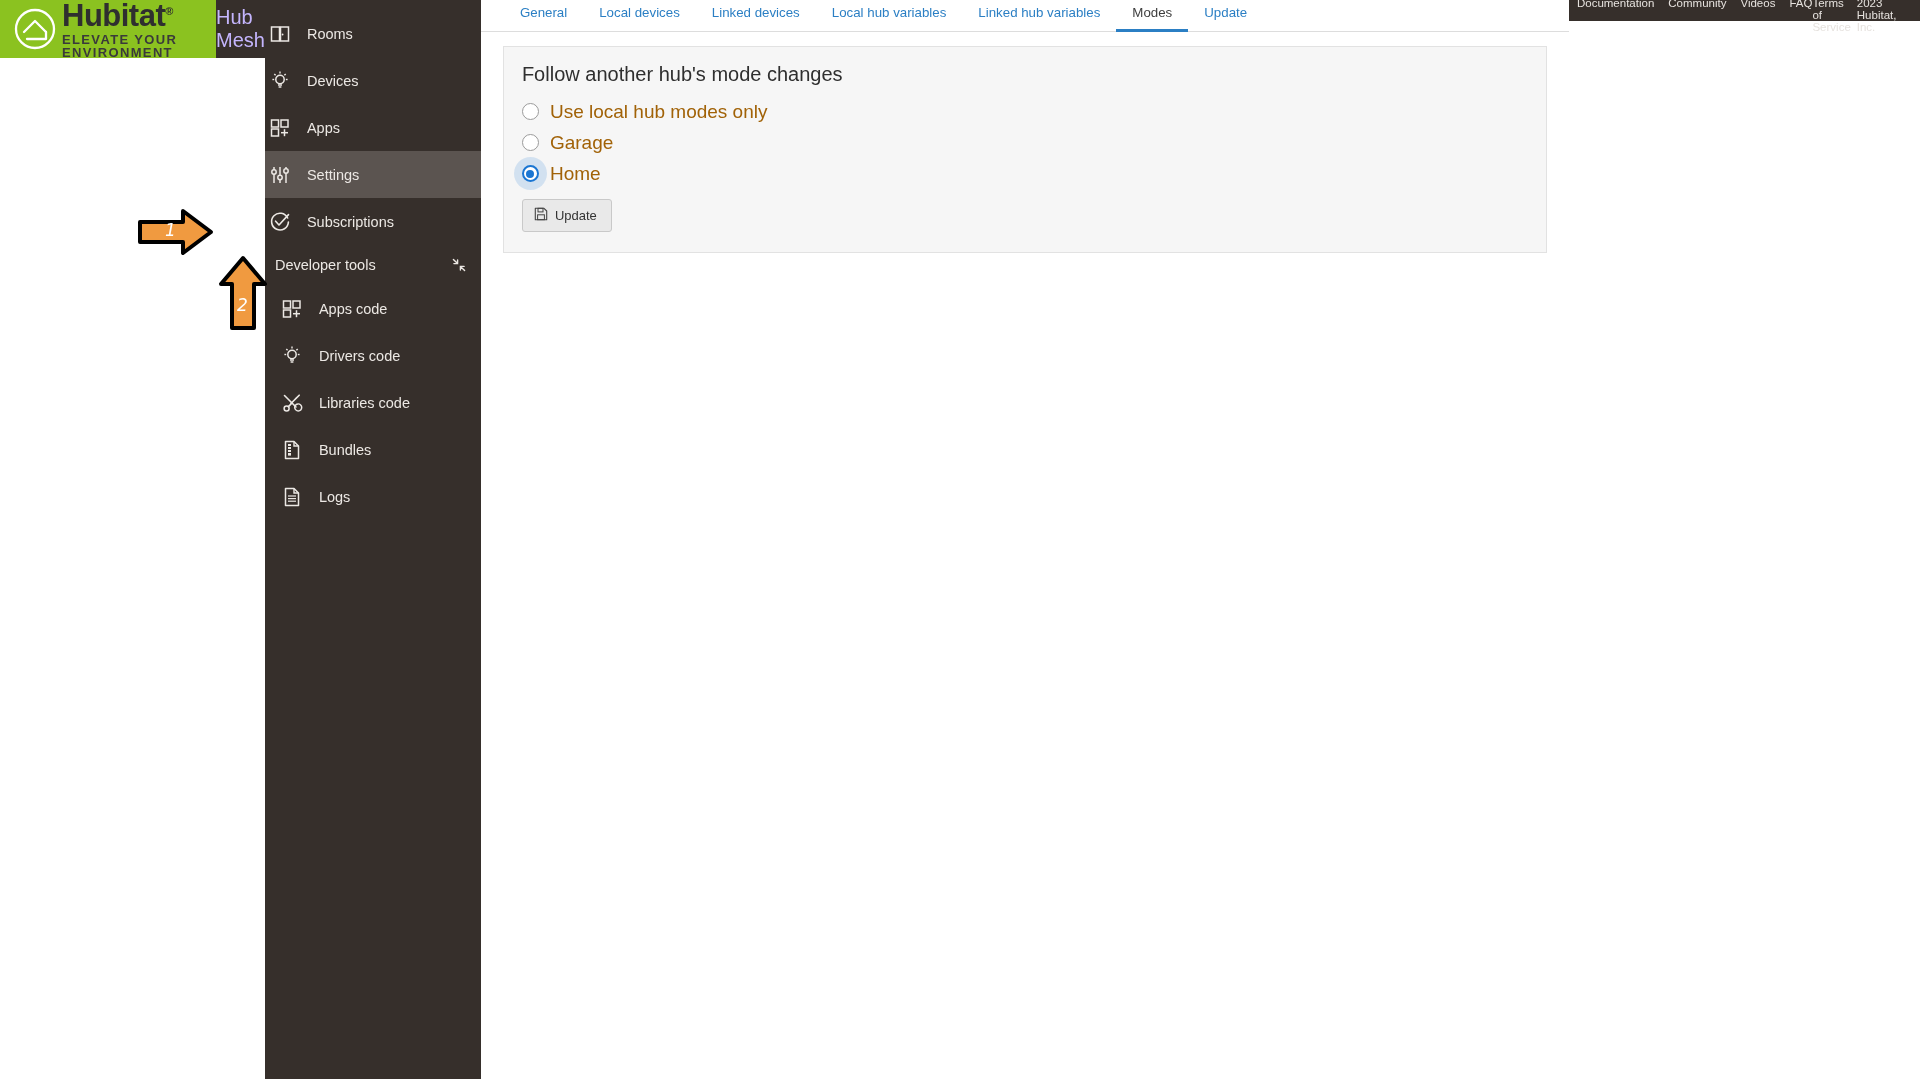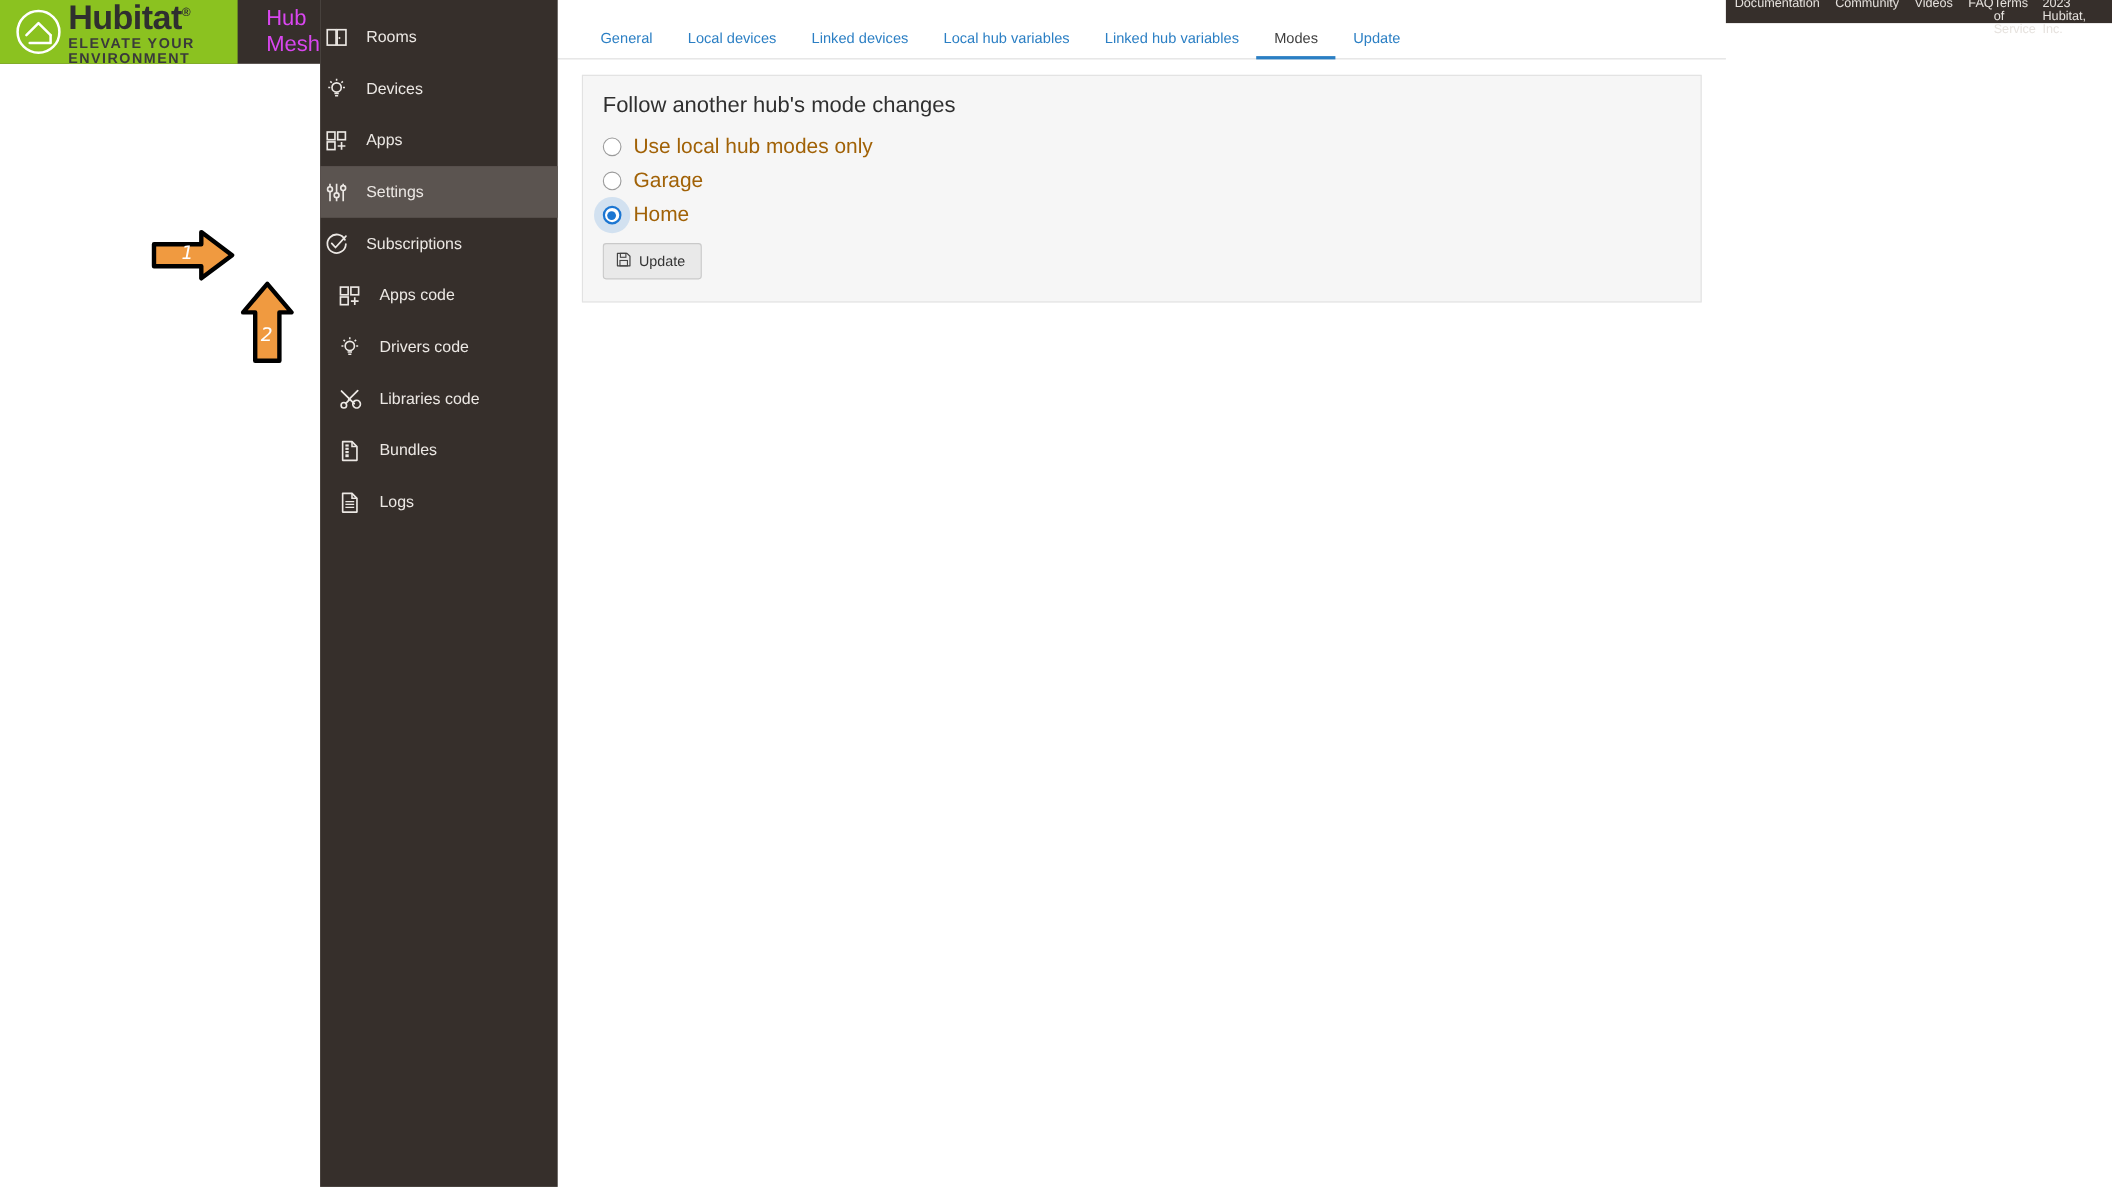--- a/index.html
+++ b/index.html
@@ -56,22 +56,21 @@
     font-size: 13px;
     letter-spacing: 1.35px;
     color: #3a3a3a;
     margin-top: 2px;
     font-weight: 600;
   }
   .topbar-title {
     flex: 1;
     display: flex;
     align-items: center;
-    padding-left: 26px;
-    color: #d946ef;
+    color: #c4b5fd;
     font-size: 20px;
     font-weight: 400;
   }
   .topbar-right {
     display: flex;
     align-items: center;
     padding-right: 22px;
     gap: 16px;
   }
   .env-label {
@@ -142,21 +141,21 @@
     background: #ffffff;
     min-width: 0;
     display: flex;
     flex-direction: column;
     padding: 0;
   }
   .tabs-row {
     display: flex;
     align-items: flex-end;
     padding-left: 23px;
-    height: 54px;
+    height: 32px;
     border-bottom: 1px solid #dddddd;
     background: #ffffff;
     gap: 0;
   }
   .tab {
     padding: 0 16px 10px 16px;
     font-size: 13.3px;
     color: #2b7fc4;
     cursor: pointer;
     line-height: 1;
@@ -366,20 +365,29 @@
       <div class="nav-item">
         <span class="nav-icon">
           <svg width="22" height="22" viewBox="0 0 22 22">
             <path d="M18.6 7 A8.4 8.4 0 1 0 19.4 11" fill="none" stroke="#ece8e4" stroke-width="1.6" stroke-linecap="round"></path>
             <path d="M6.6 10.2 L10 14 L19.5 3.6" fill="none" stroke="#ece8e4" stroke-width="1.6" stroke-linecap="round" stroke-linejoin="round"></path>
           </svg>
         </span>
         <span class="nav-label">Subscriptions</span>
       </div>
 
+      <div class="section-head">
+        <span>Developer tools</span>
+        <span class="collapse-icon">
+          <svg width="16" height="16" viewBox="0 0 16 16">
+            <path d="M2.4 2.4 L6.6 6.6 M6.6 2.9 L6.6 6.6 L2.9 6.6" fill="none" stroke="#ece8e4" stroke-width="1.4" stroke-linecap="round"></path>
+            <path d="M13.6 13.6 L9.4 9.4 M9.4 13.1 L9.4 9.4 L13.1 9.4" fill="none" stroke="#ece8e4" stroke-width="1.4" stroke-linecap="round"></path>
+          </svg>
+        </span>
+      </div>
 
       <div class="nav-item sub-item">
         <span class="nav-icon">
           <svg width="22" height="22" viewBox="0 0 22 22">
             <rect x="2.5" y="3" width="7" height="7" fill="none" stroke="#ece8e4" stroke-width="1.5"></rect>
             <rect x="12" y="3" width="7" height="7" fill="none" stroke="#ece8e4" stroke-width="1.5"></rect>
             <rect x="2.5" y="12" width="7" height="7" fill="none" stroke="#ece8e4" stroke-width="1.5"></rect>
             <line x1="15.5" y1="12.2" x2="15.5" y2="19.2" stroke="#ece8e4" stroke-width="1.5"></line>
             <line x1="12" y1="15.7" x2="19" y2="15.7" stroke="#ece8e4" stroke-width="1.5"></line>
           </svg>

